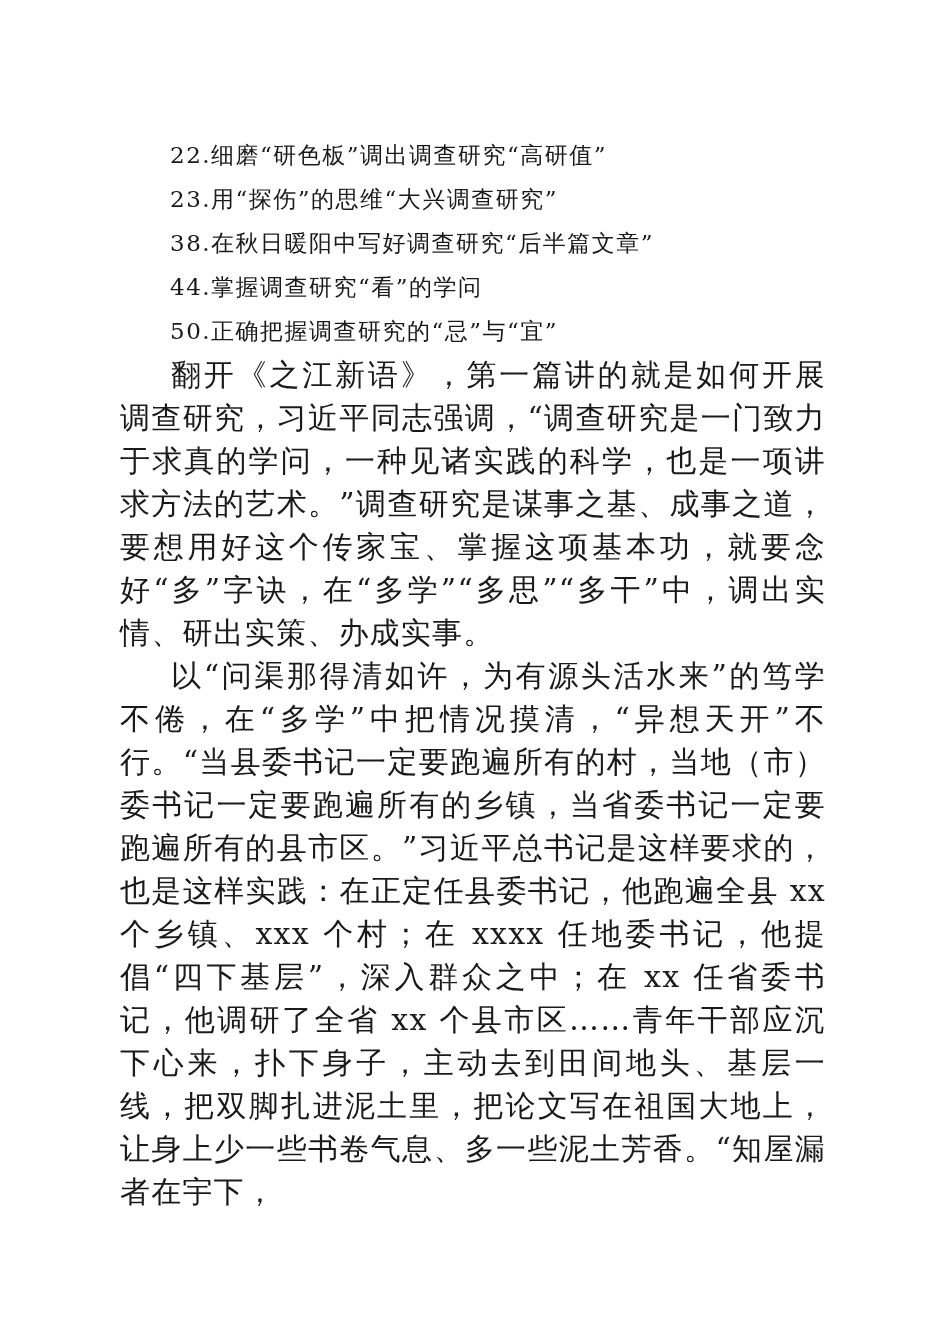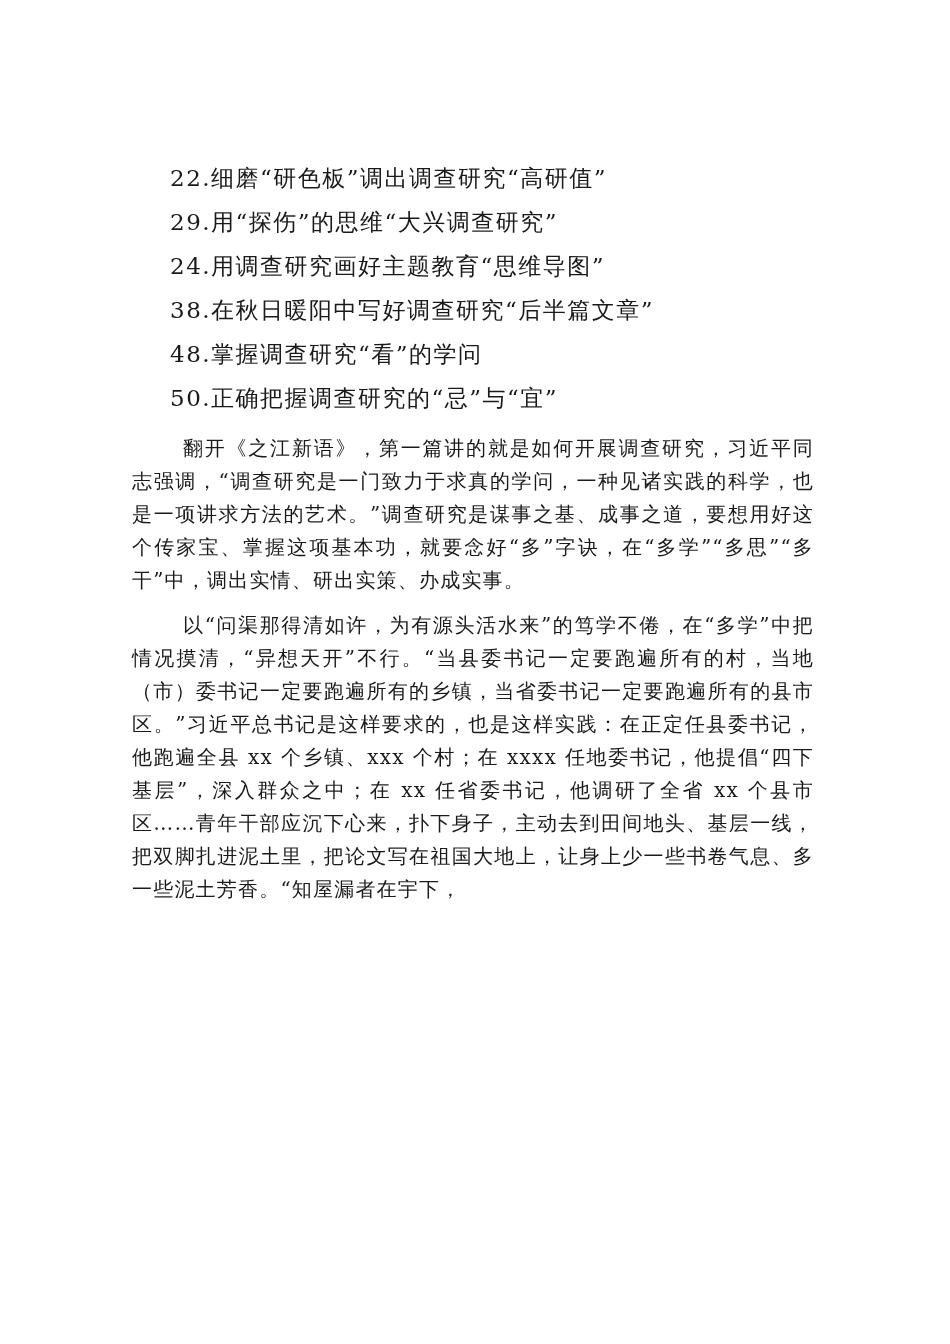--- a/index.html
+++ b/index.html
@@ -11,46 +11,45 @@
     width: 950px;
     height: 1344px;
     position: relative;
     overflow: hidden;
     font-family: "DejaVu Serif", "Liberation Serif", serif;
     color: #1a1a1a;
   }
   .page {
     position: absolute;
     left: 120px;
-    top: 156px;
+    top: 133px;
     width: 706px;
   }
   .list-line {
     height: 44px;
     line-height: 44px;
     font-size: 23px;
     padding-left: 50px;
     white-space: nowrap;
     letter-spacing: 1.5px;
   }
   .para {
-    font-size: 20px;
-    line-height: 33px;
+    font-size: 30px;
+    line-height: 43px;
     text-indent: 51px;
     text-align: justify;
     text-justify: inter-character;
     letter-spacing: 1.2px;
-    margin: 12px;
+    margin: 0;
   }
 </style>
 </head>
 <body>
 
 <div class="page">
   <div class="list-line">22.细磨“研色板”调出调查研究“高研值”</div>
-  <div class="list-line">29.用“探伤”的思维“大兴调查研究”</div>
-  <div class="list-line">24.用调查研究画好主题教育“思维导图”</div>
+  <div class="list-line">23.用“探伤”的思维“大兴调查研究”</div>
   <div class="list-line">38.在秋日暖阳中写好调查研究“后半篇文章”</div>
-  <div class="list-line">48.掌握调查研究“看”的学问</div>
+  <div class="list-line">44.掌握调查研究“看”的学问</div>
   <div class="list-line">50.正确把握调查研究的“忌”与“宜”</div>
   <p class="para">翻开《之江新语》，第一篇讲的就是如何开展调查研究，习近平同志强调，“调查研究是一门致力于求真的学问，一种见诸实践的科学，也是一项讲求方法的艺术。”调查研究是谋事之基、成事之道，要想用好这个传家宝、掌握这项基本功，就要念好“多”字诀，在“多学”“多思”“多干”中，调出实情、研出实策、办成实事。</p>
   <p class="para">以“问渠那得清如许，为有源头活水来”的笃学不倦，在“多学”中把情况摸清，“异想天开”不行。“当县委书记一定要跑遍所有的村，当地（市）委书记一定要跑遍所有的乡镇，当省委书记一定要跑遍所有的县市区。”习近平总书记是这样要求的，也是这样实践：在正定任县委书记，他跑遍全县 xx 个乡镇、xxx 个村；在 xxxx 任地委书记，他提倡“四下基层”，深入群众之中；在 xx 任省委书记，他调研了全省 xx 个县市区……青年干部应沉下心来，扑下身子，主动去到田间地头、基层一线，把双脚扎进泥土里，把论文写在祖国大地上，让身上少一些书卷气息、多一些泥土芳香。“知屋漏者在宇下，</p>
 </div>
 
 </body></html>

